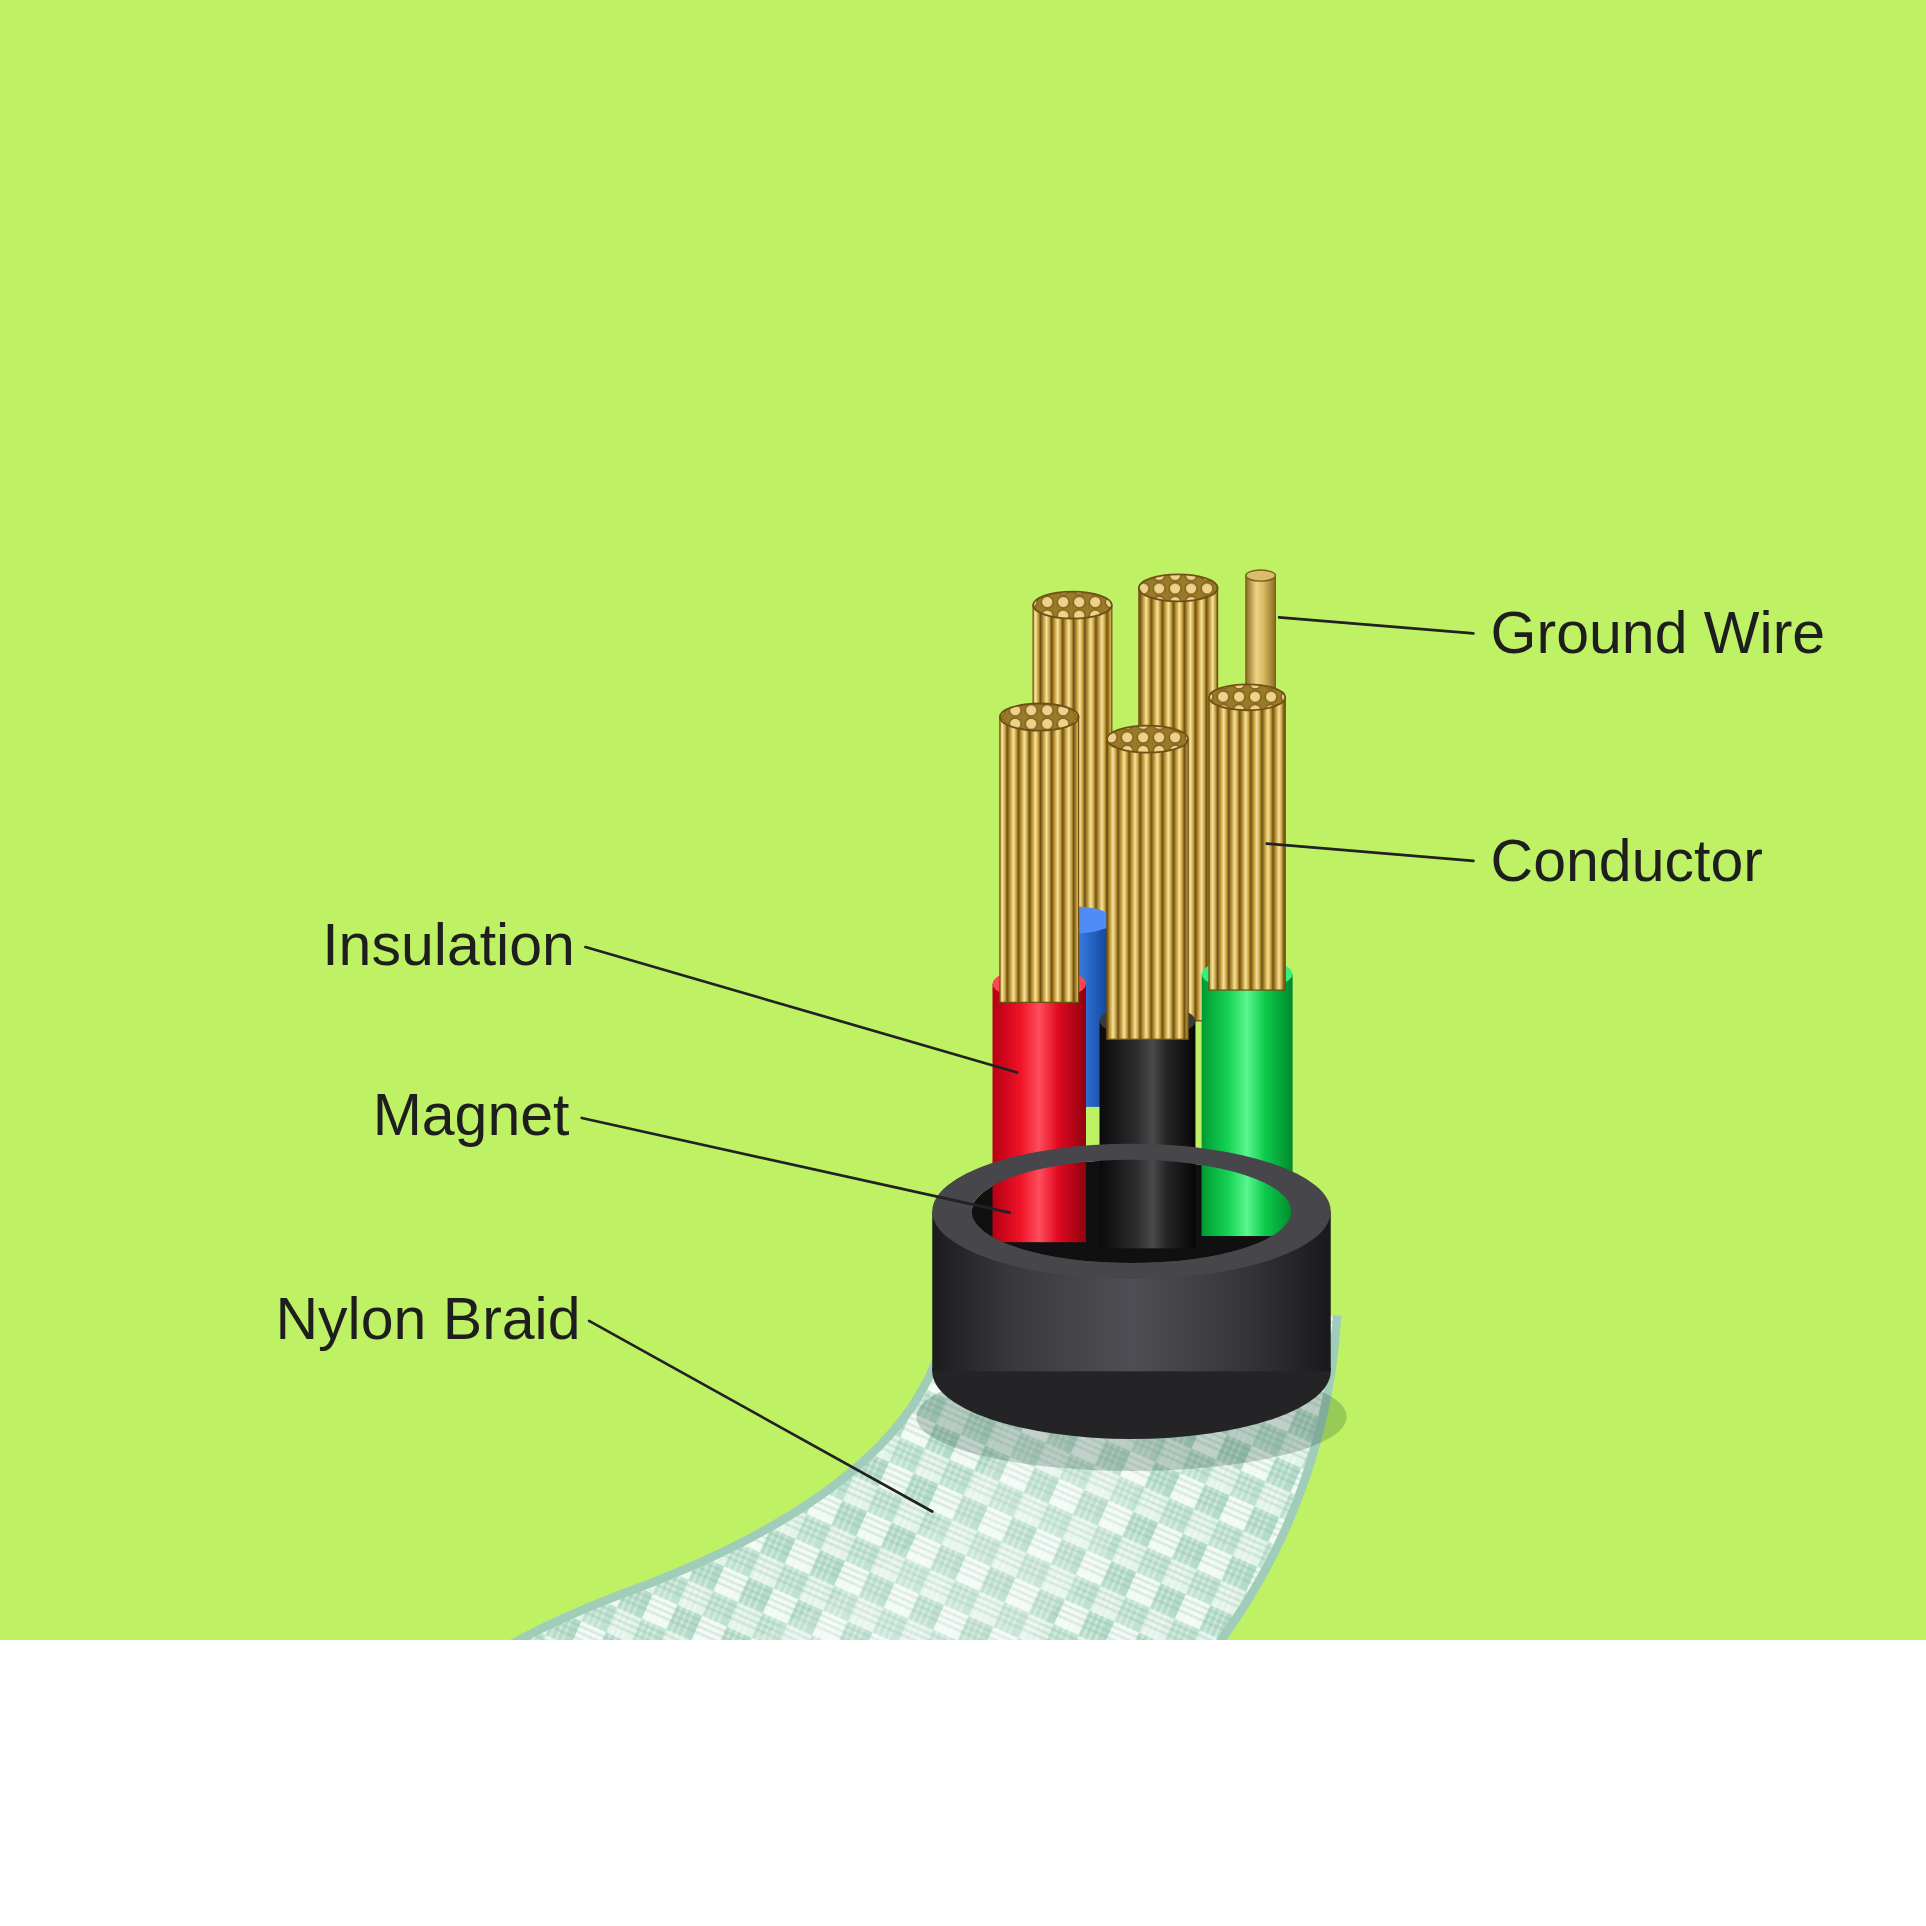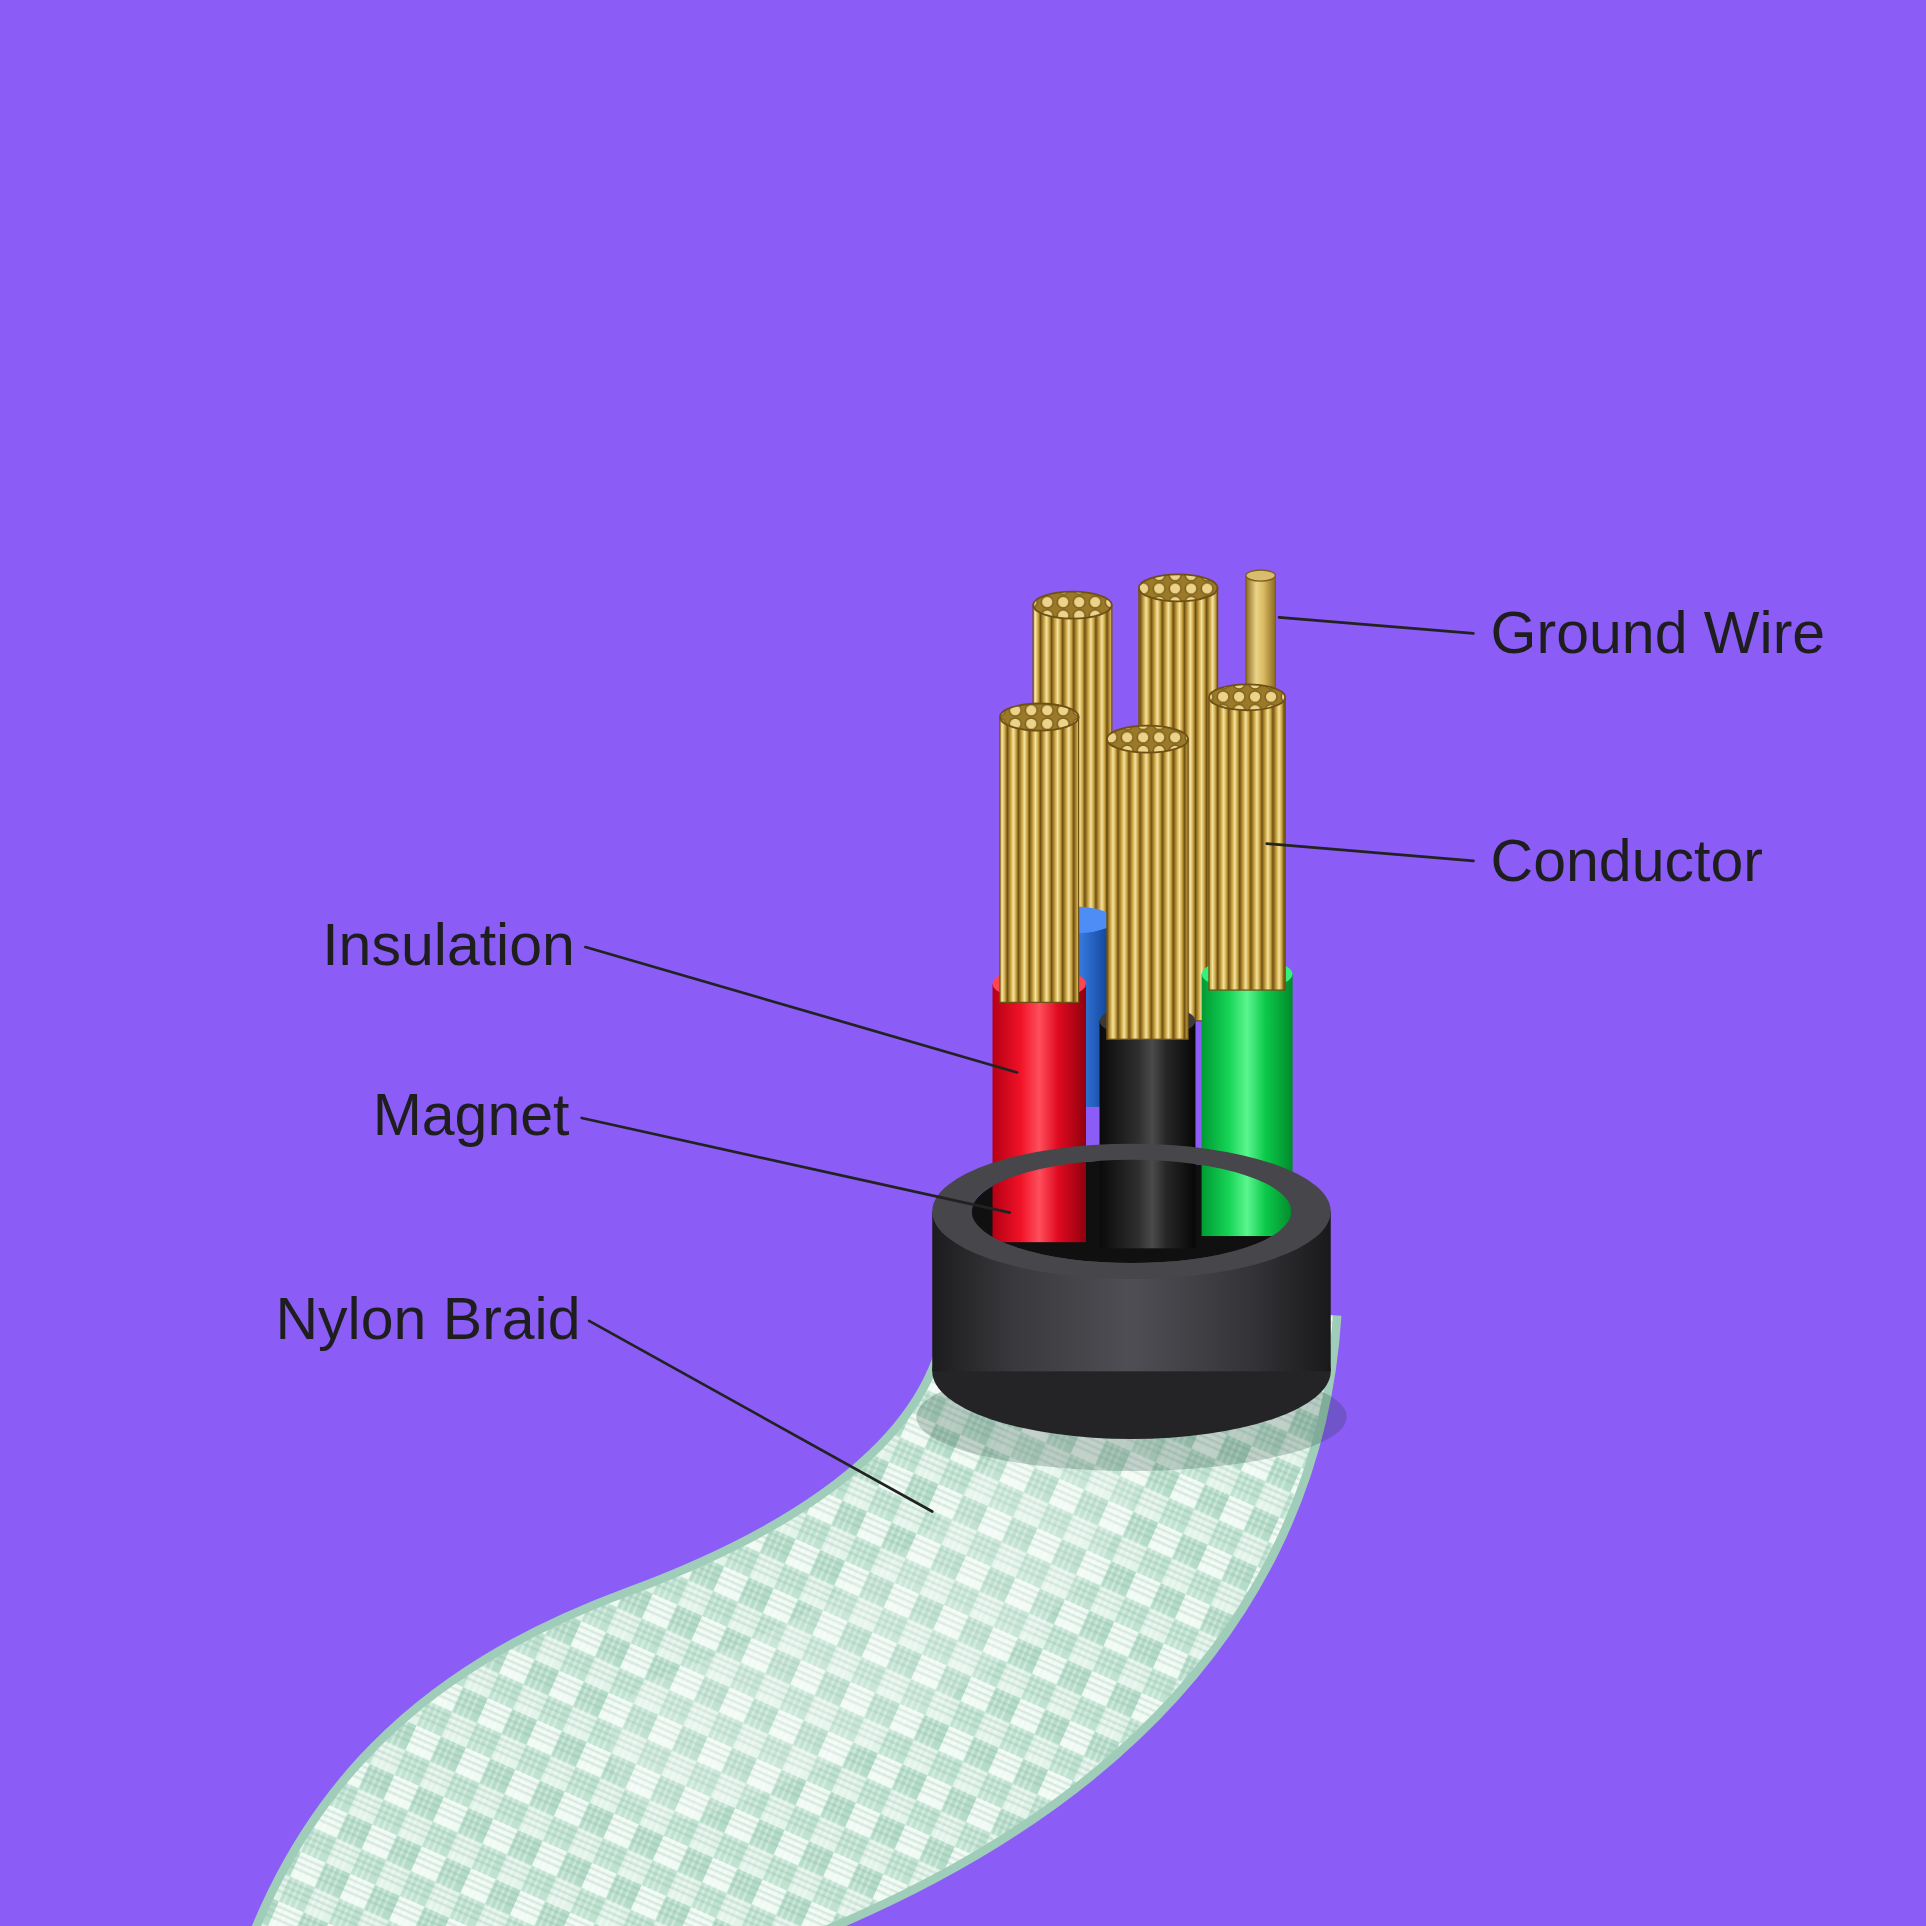--- a/index.html
+++ b/index.html
@@ -3,22 +3,22 @@
 <meta charset="utf-8">
 <style>
   html, body {
     margin: 0;
     padding: 0;
     background: #ffffff;
   }
   .canvas {
     position: relative;
     width: 1926px;
-    height: 1926px;
-    background: #8b5cf6;
+    height: 1640px;
+    background: #bef264;
     overflow: hidden;
     font-family: "Liberation Sans", sans-serif;
   }
   svg.figure {
     display: block;
     width: 1926px;
     height: 1926px;
   }
   text.part-label {
     font-family: "Liberation Sans", sans-serif;

